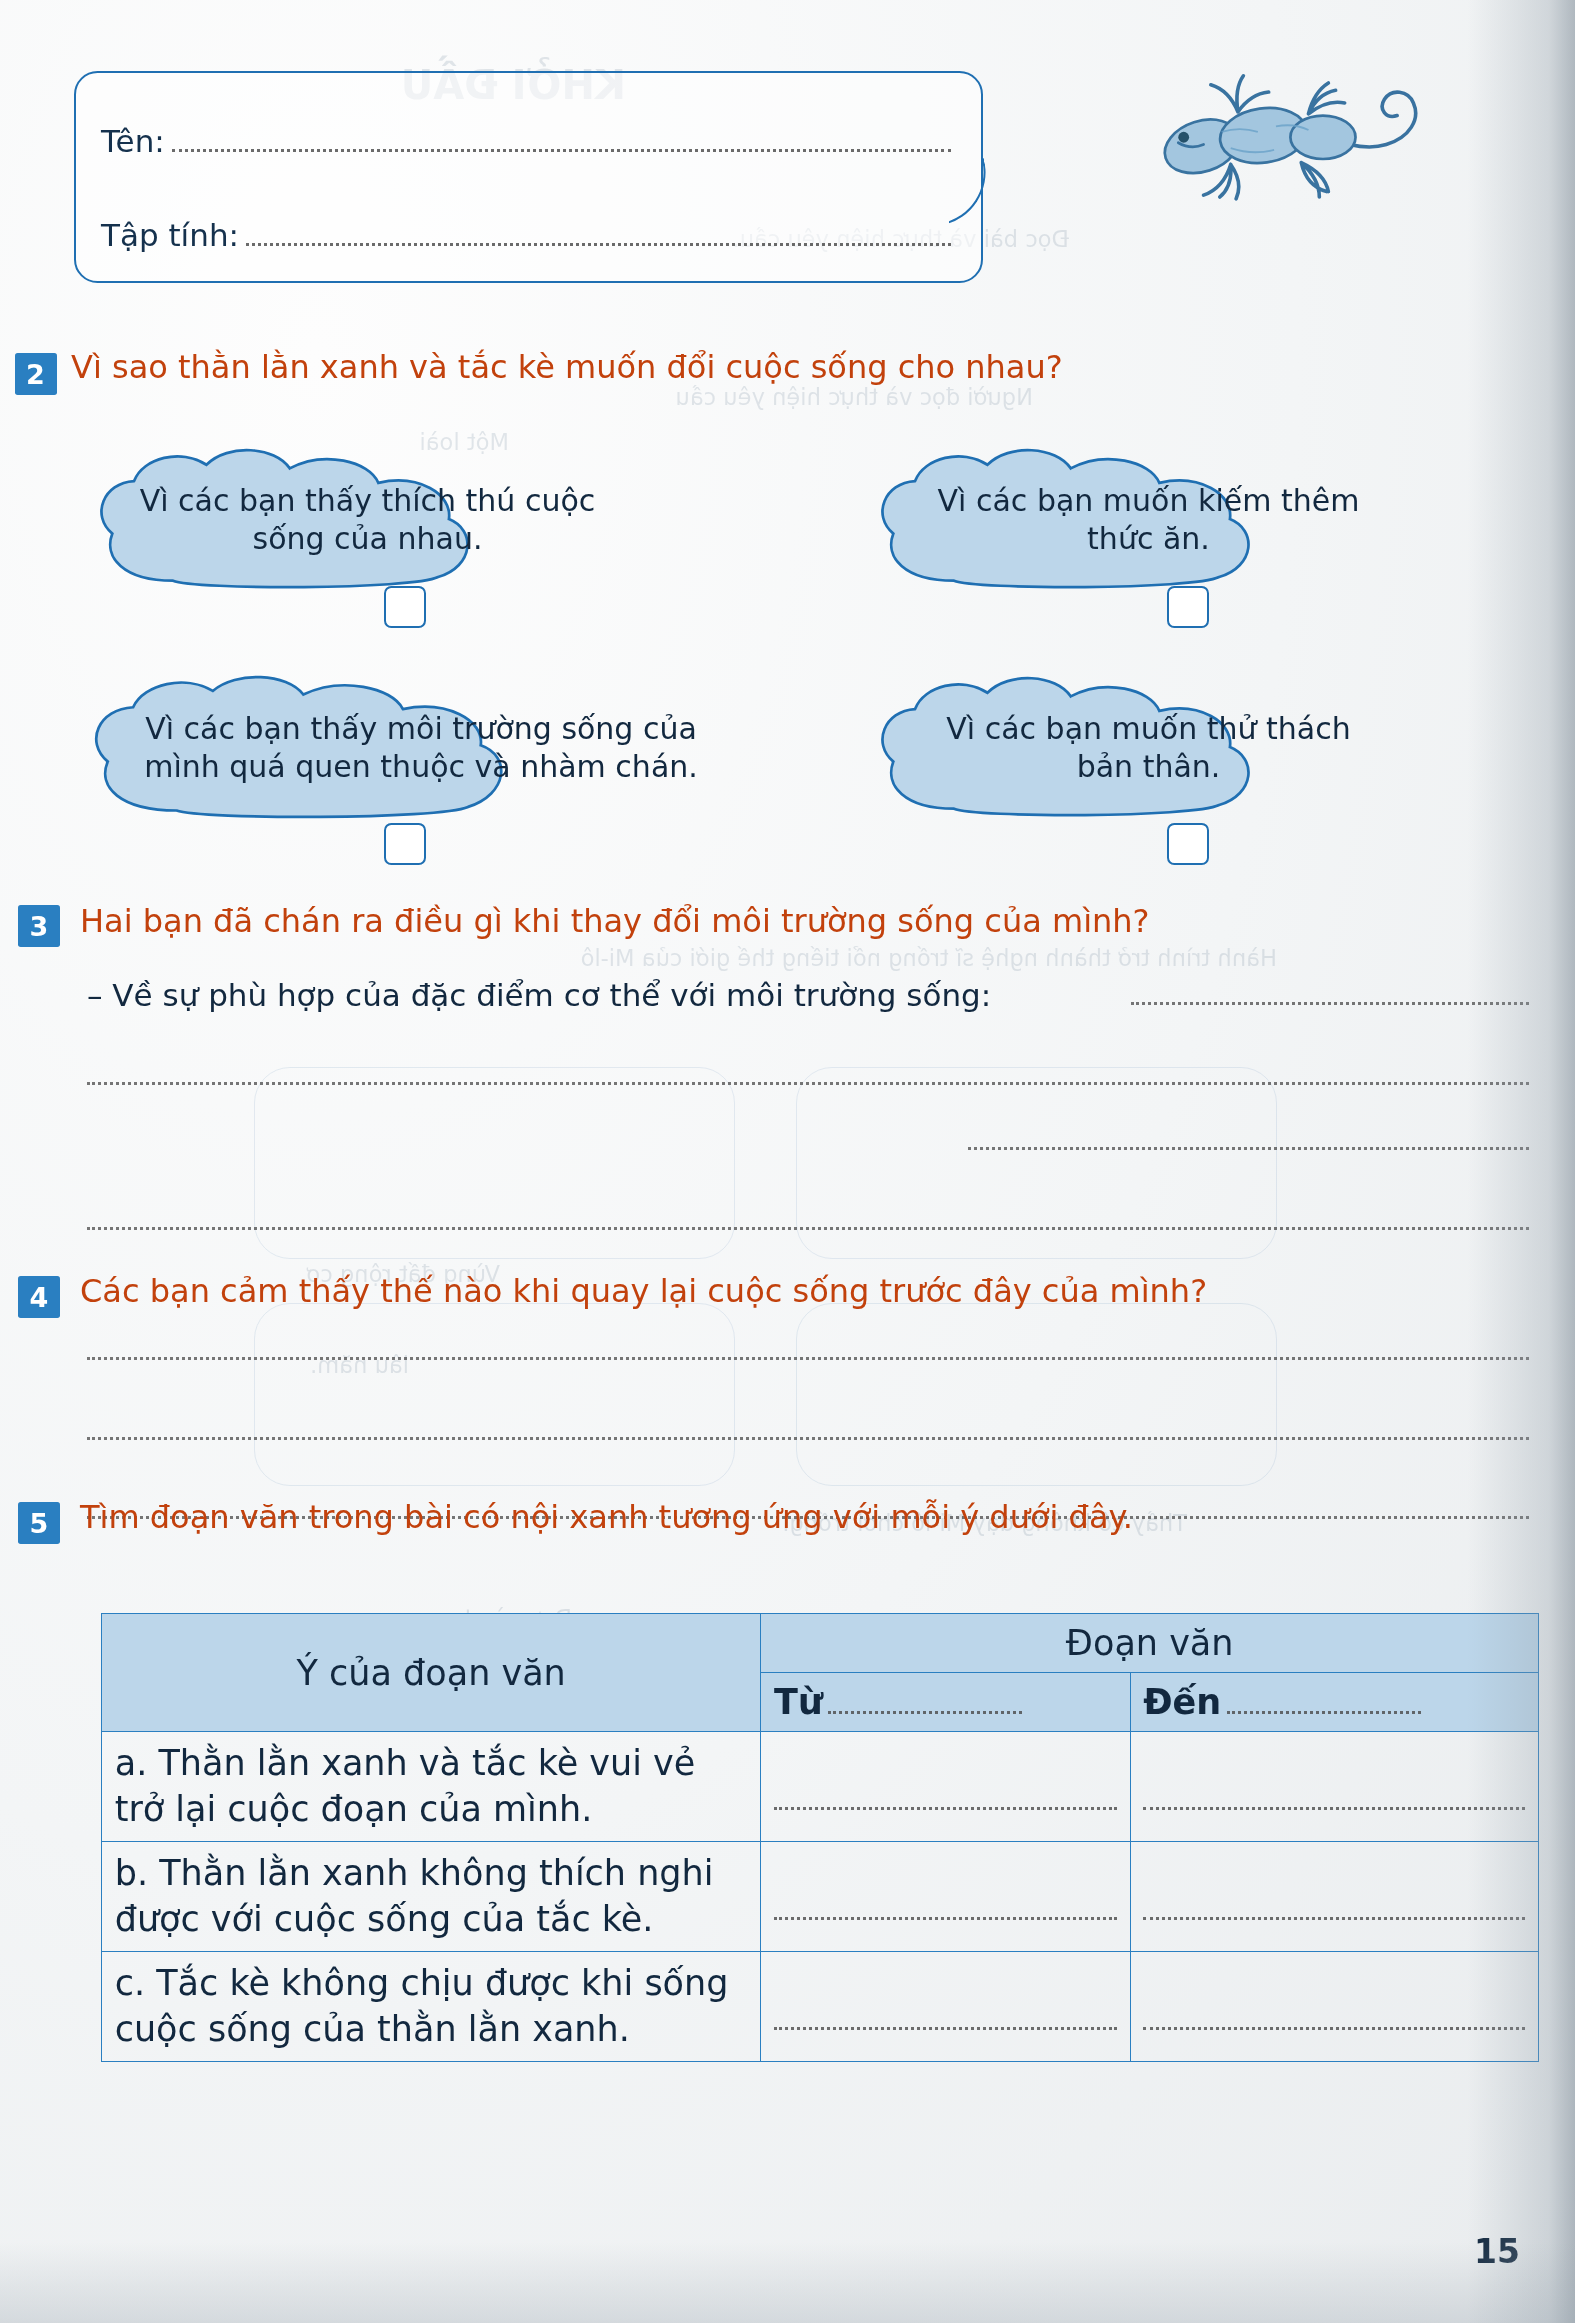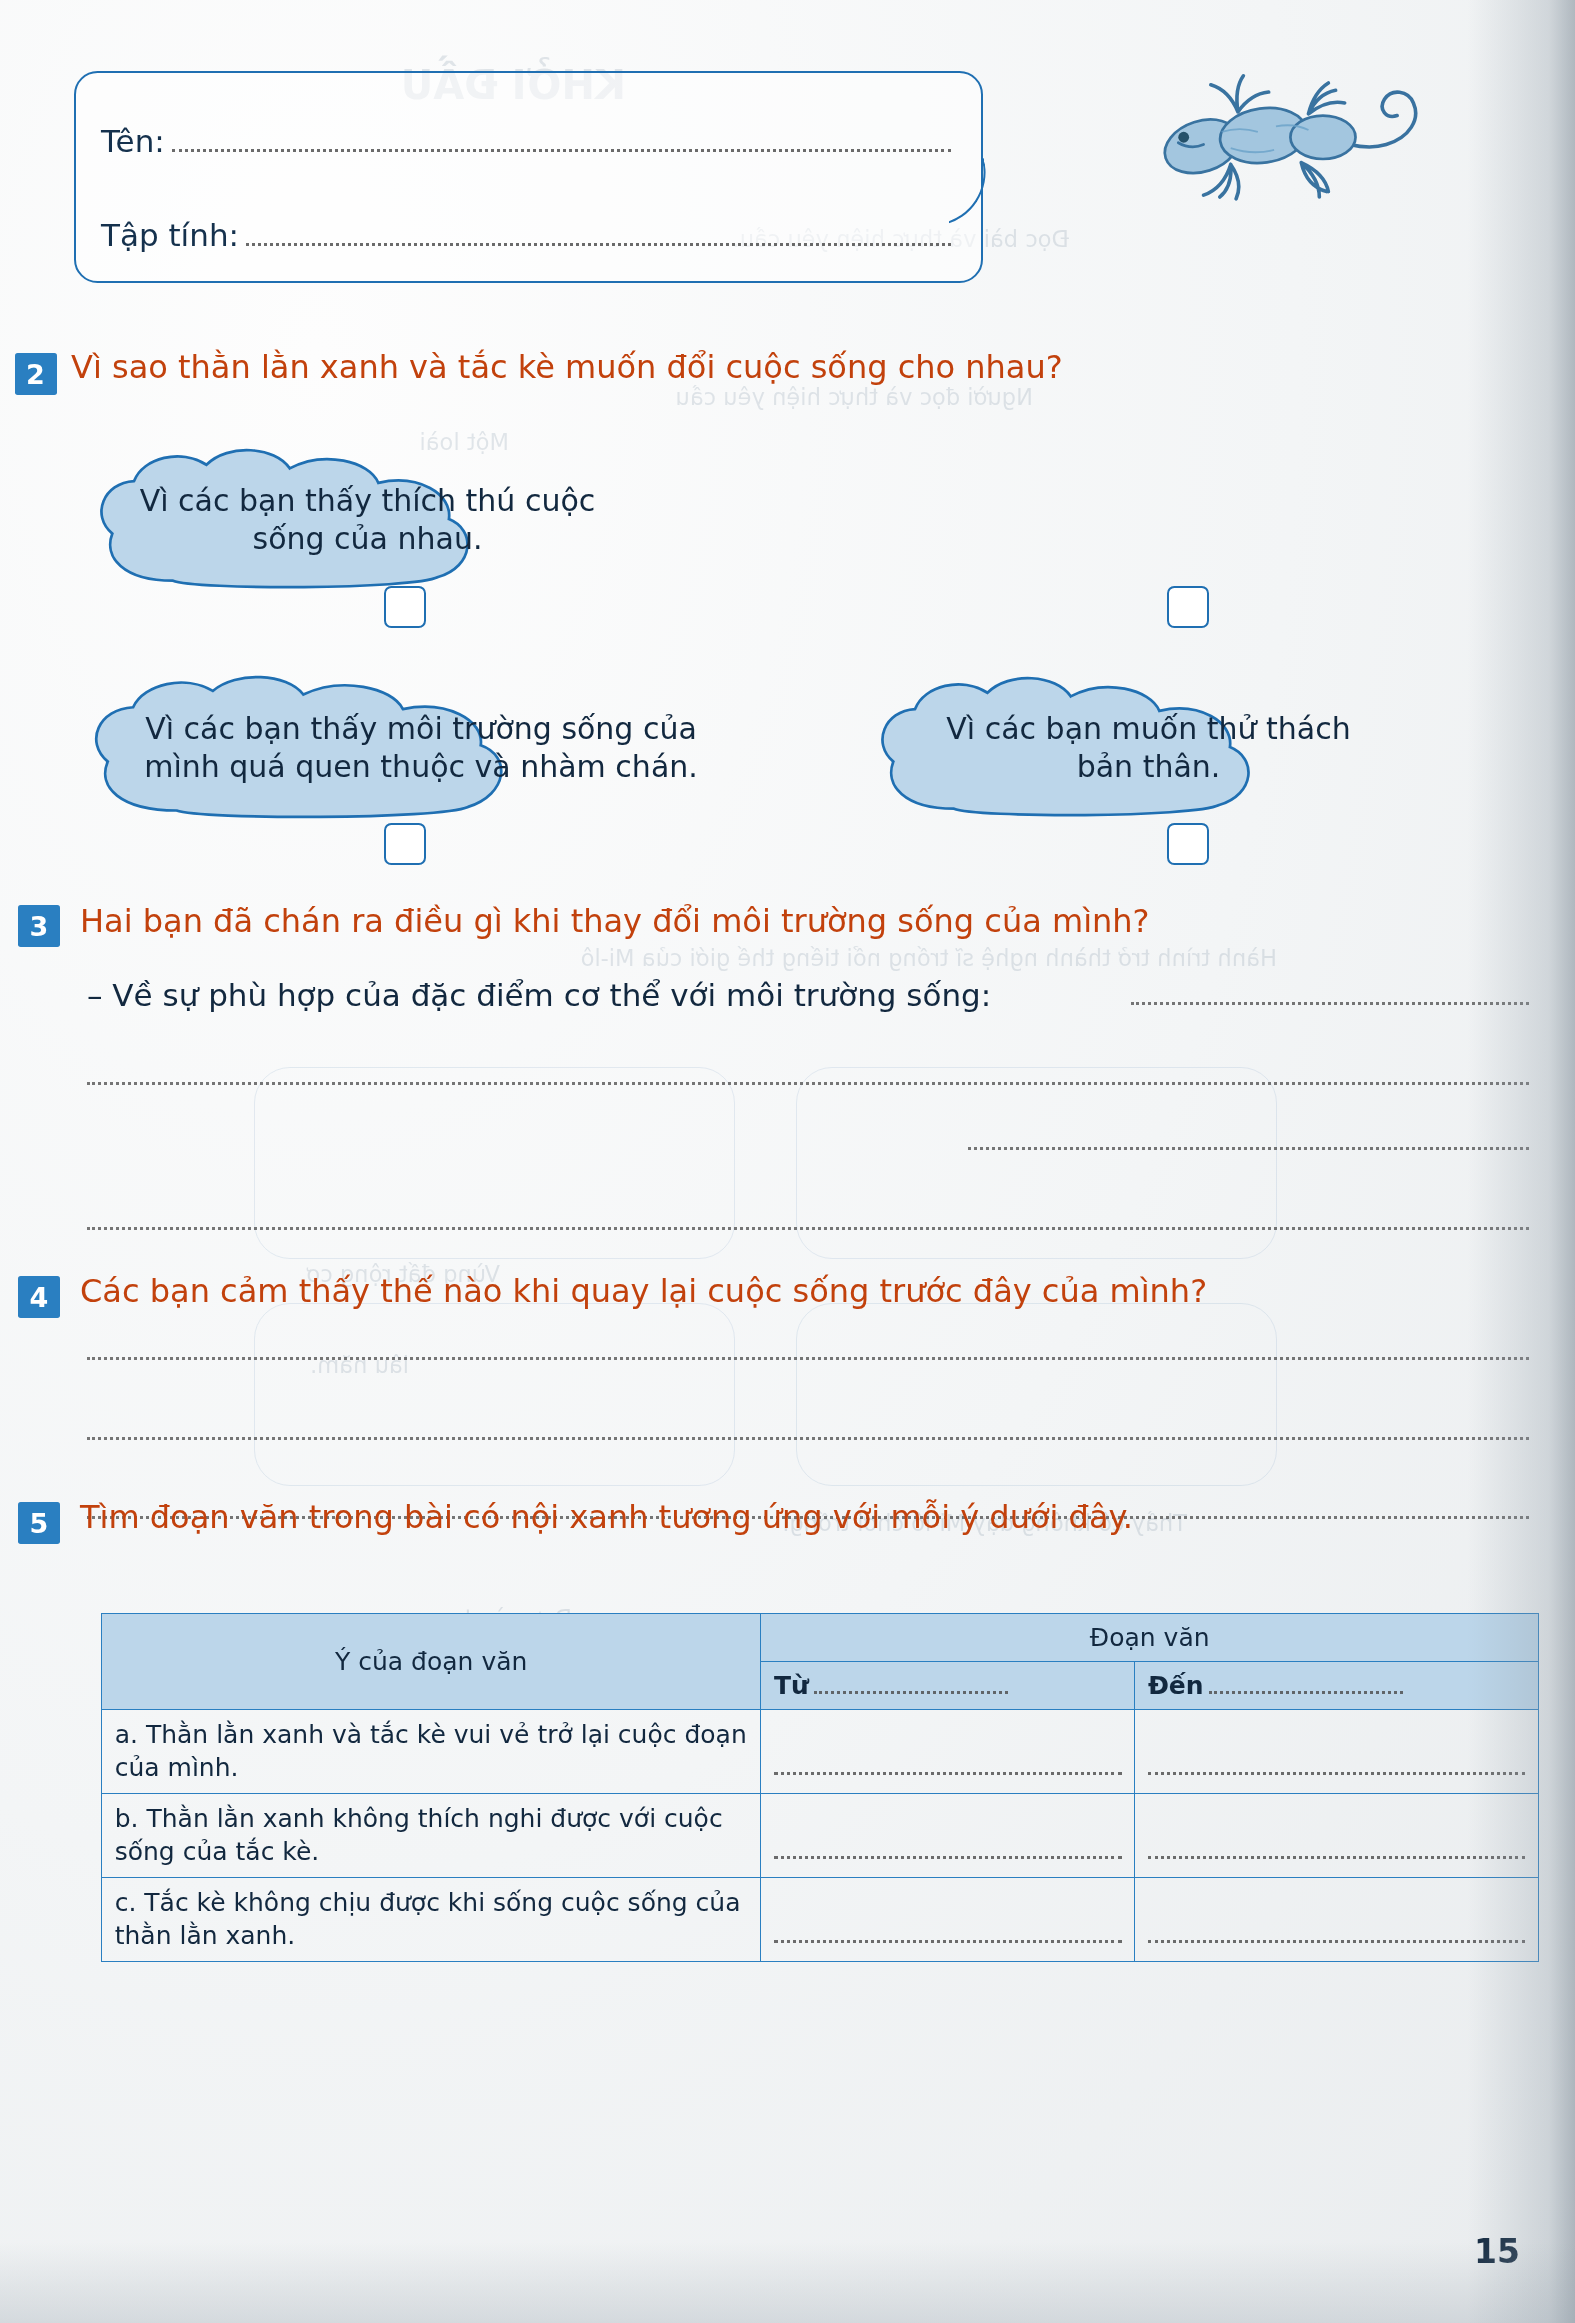--- a/index.html
+++ b/index.html
@@ -188,21 +188,21 @@
     white-space: nowrap;
   }
 
   
   .tbl {
     position: absolute;
     left: 101px;
     top: 1613px;
     width: 1438px;
     border-collapse: collapse;
-    font-size: 25px;
+    font-size: 35px;
     color: #12283f;
     border-radius: 10px;
   }
   .tbl td, .tbl th {
     border: 1.8px solid #2a7fc1;
     padding: 9px 12.7px;
     vertical-align: middle;
   }
   .tbl .hdr {
     background: #bcd6ea;
@@ -296,20 +296,26 @@
   <div class="qtext" style="left:71px; top:348px;">Vì sao thằn lằn xanh và tắc kè muốn đổi cuộc sống cho nhau?</div>
 
   <div class="cloud" style="left:87px; top:443px;">
     <svg viewBox="0 0 620 170" preserveAspectRatio="none" aria-hidden="true">
       <path d="M95 152 C40 152 18 126 28 100 C4 80 18 44 52 42 C62 16 104 6 132 24 C156 0 208 4 224 28 C262 8 312 20 322 44 C366 34 404 56 400 84 C430 96 428 136 388 148 C360 162 118 162 95 152 Z" fill="#bcd6ea" stroke="#1f6fb2" stroke-width="3"></path>
     </svg>
     <span>Vì các bạn thấy thích thú cuộc sống của nhau.</span>
   </div>
   <div class="cloud-check" style="left:384px; top:586px;"></div>
 
+  <div class="cloud" style="left:868px; top:443px;">
+    <svg viewBox="0 0 620 170" preserveAspectRatio="none" aria-hidden="true">
+      <path d="M95 152 C40 152 18 126 28 100 C4 80 18 44 52 42 C62 16 104 6 132 24 C156 0 208 4 224 28 C262 8 312 20 322 44 C366 34 404 56 400 84 C430 96 428 136 388 148 C360 162 118 162 95 152 Z" fill="#bcd6ea" stroke="#1f6fb2" stroke-width="3"></path>
+    </svg>
+    <span>Vì các bạn muốn kiếm thêm thức ăn.</span>
+  </div>
   <div class="cloud-check" style="left:1167px; top:586px;"></div>
 
   <div class="cloud" style="left:77px; top:671px; width:688px;">
     <svg viewBox="0 0 760 170" preserveAspectRatio="none" aria-hidden="true">
       <path d="M110 154 C48 154 22 128 34 100 C8 78 24 42 62 40 C74 14 120 4 150 22 C176 0 232 2 250 26 C292 6 348 18 360 42 C408 32 450 54 446 82 C480 94 476 136 432 150 C400 164 136 164 110 154 Z" fill="#bcd6ea" stroke="#1f6fb2" stroke-width="3"></path>
     </svg>
     <span>Vì các bạn thấy môi trường sống của mình quá quen thuộc và nhàm chán.</span>
   </div>
   <div class="cloud-check" style="left:384px; top:823px;"></div>
 

